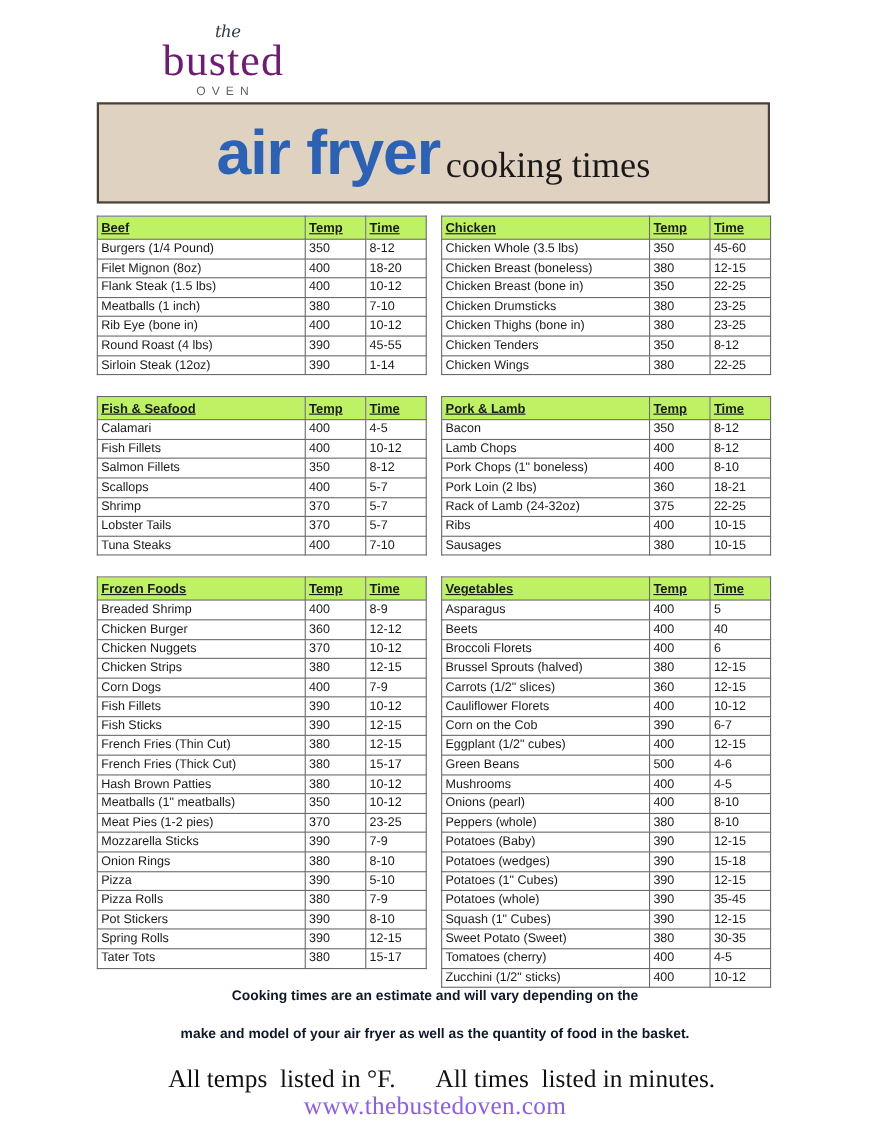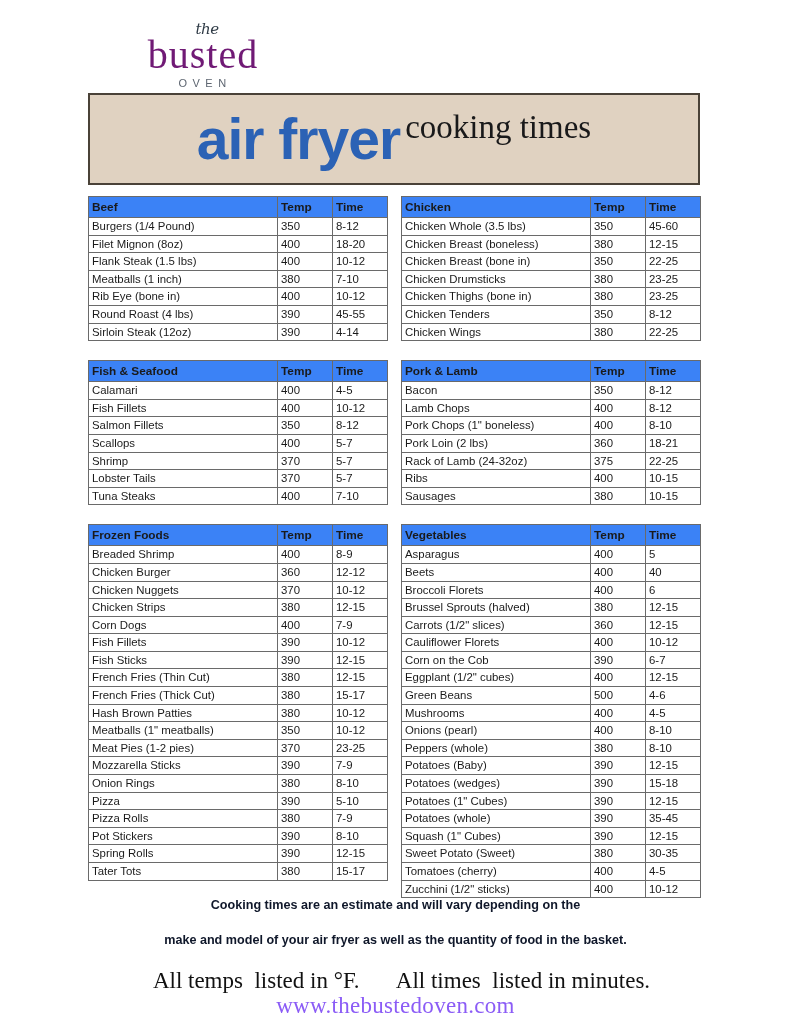--- a/index.html
+++ b/index.html
@@ -65,21 +65,21 @@
     height: 92px;
     background: #e0d2c1;
     border: 2px solid #4a4238;
     box-sizing: border-box;
     display: flex;
     align-items: center;
     justify-content: center;
   }
   .banner-inner {
     display: flex;
-    align-items: flex-start;
+    align-items: flex-end;
     white-space: nowrap;
   }
   .banner-main {
     font-family: "Liberation Sans", sans-serif;
     font-weight: bold;
     font-size: 57px;
     color: #2b62b5;
     letter-spacing: -1px;
     line-height: 1;
   }
@@ -117,25 +117,26 @@
     font-size: 11.4px;
     height: 16.6px;
     padding: 0 0 0 3px;
     text-align: left;
     line-height: 16.6px;
     white-space: nowrap;
     overflow: hidden;
     font-weight: normal;
   }
   table.ct thead th {
-    background: #3b82f6;
+    background: #bef264;
     font-weight: bold;
     height: 20px;
     line-height: 20px;
     font-size: 11.8px;
+    text-decoration: underline;
   }
   col.c-name { width: 189px; }
   col.c-temp { width: 55px; }
   col.c-time { width: 55px; }
 
   
   .footer {
     position: absolute;
     left: 0;
     top: 878px;
@@ -227,21 +228,21 @@
               <td>10-12</td>
             </tr>
             <tr>
               <td>Round Roast (4 lbs)</td>
               <td>390</td>
               <td>45-55</td>
             </tr>
             <tr>
               <td>Sirloin Steak (12oz)</td>
               <td>390</td>
-              <td>4-14</td>
+              <td>1-14</td>
             </tr>
           </tbody>
         </table>
         <table class="ct">
           <colgroup>
             <col class="c-name">
             <col class="c-temp">
             <col class="c-time">
           </colgroup>
           <thead>

